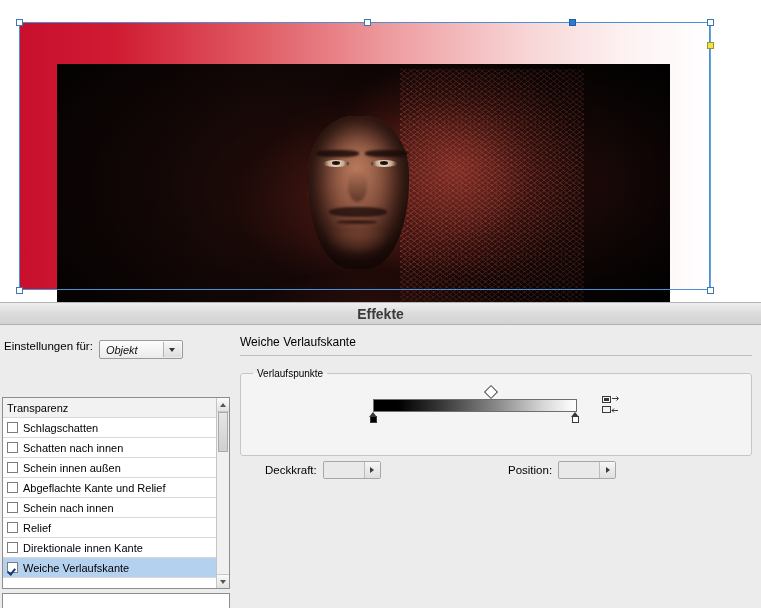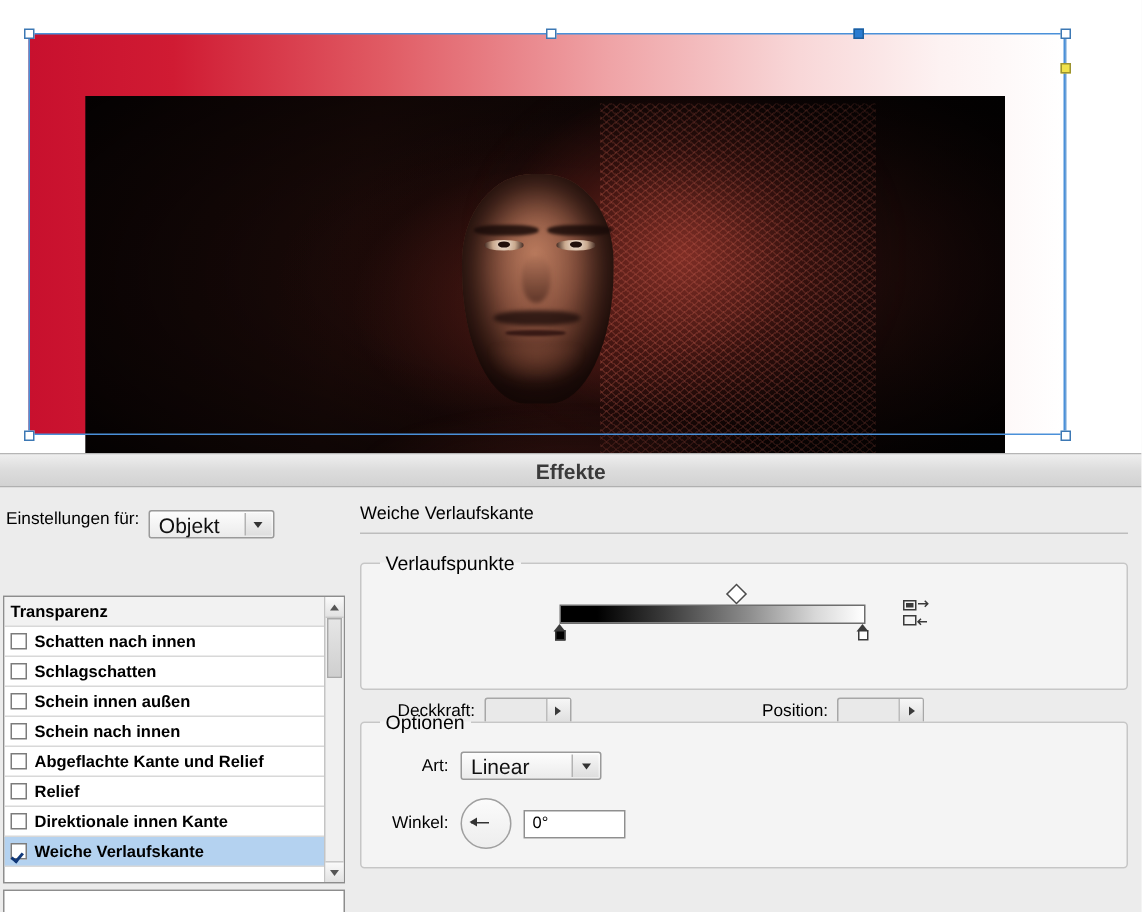--- a/index.html
+++ b/index.html
@@ -232,23 +232,24 @@
     height: 19px;
     background: linear-gradient(180deg,#fdfdfd,#ebebeb);
     border: 1px solid #9a9a9a;
     border-radius: 2px;
     display: inline-flex;
     align-items: center;
     box-sizing: border-box;
   }
   .combo .txt {
     padding: 0 22px 0 6px;
-    font-size: 14px;
+    font-size: 11px;
     color: #111;
     white-space: nowrap;
+    font-style: italic;
   }
   .combo .arrowbox {
     position: absolute;
     right: 1px; top: 1px; bottom: 1px;
     width: 17px;
     background: linear-gradient(180deg,#f6f6f6,#dedede);
     border-left: 1px solid #b3b3b3;
     display: flex; align-items: center; justify-content: center;
   }
   .combo .arrowbox:after {
@@ -277,21 +278,20 @@
   .fx-row {
     height: 20px;
     border-bottom: 1px solid #d8d8d8;
     display: flex;
     align-items: center;
     padding-left: 4px;
     box-sizing: border-box;
     background: #ffffff;
     font-size: 11px;
     color: #000;
-    font-weight: bold;
   }
   .fx-row.header {
     background: #f2f2f2;
     padding-left: 4px;
   }
   .fx-row.selected {
     background: #b4d2f0;
   }
   .cb {
     width: 11px; height: 11px;
@@ -372,21 +372,21 @@
 
   fieldset.group {
     border: 1px solid #c6c6c6;
     border-radius: 3px;
     background: #f4f4f4;
     margin: 0 0 14px 0;
     padding: 8px 12px 12px 12px;
     position: relative;
   }
   fieldset.group legend {
-    font-size: 13px;
+    font-size: 10px;
     color: #000;
     padding: 0 4px;
   }
 
   
   #stops-area {
     position: relative;
     height: 56px;
   }
   #stop-diamond {
@@ -584,41 +584,41 @@
 
     <div id="fx-list-wrap">
       <div id="fx-list">
 
         <div class="fx-row header">
           <span>Transparenz</span>
         </div>
 
         <div class="fx-row">
           <span class="cb"></span>
-          <span>Schatten nach innen</span>
+          <span>Schlagschatten</span>
         </div>
 
         <div class="fx-row">
           <span class="cb"></span>
-          <span>Schlagschatten</span>
+          <span>Schatten nach innen</span>
         </div>
 
         <div class="fx-row">
           <span class="cb"></span>
           <span>Schein innen außen</span>
         </div>
 
         <div class="fx-row">
           <span class="cb"></span>
-          <span>Schein nach innen</span>
+          <span>Abgeflachte Kante und Relief</span>
         </div>
 
         <div class="fx-row">
           <span class="cb"></span>
-          <span>Abgeflachte Kante und Relief</span>
+          <span>Schein nach innen</span>
         </div>
 
         <div class="fx-row">
           <span class="cb"></span>
           <span>Relief</span>
         </div>
 
 
         <div class="fx-row">
           <span class="cb"></span>
@@ -682,36 +682,16 @@
 
           <div id="position-row">
             <span class="small-lbl">Position:</span>
             <div class="stepper">
               <span class="arrowbox"></span>
             </div>
           </div>
         </div>
       </fieldset>
 
-      <fieldset class="group" id="options-group">
-        <legend>Optionen</legend>
-
-        <div class="opt-row">
-          <span class="label-art small-lbl">Art:</span>
-          <div class="combo" style="width:94px;">
-            <span class="txt">Linear</span>
-            <span class="arrowbox"></span>
-          </div>
-        </div>
-
-        <div id="angle-row">
-          <span class="label-art small-lbl">Winkel:</span>
-          <div id="angle-dial">
-            <span class="needle"></span>
-            <span class="arrowhead"></span>
-          </div>
-          <div class="text-input">0°</div>
-        </div>
-      </fieldset>
     </div>
 
   </div>
 </div>
 
 </body></html>

